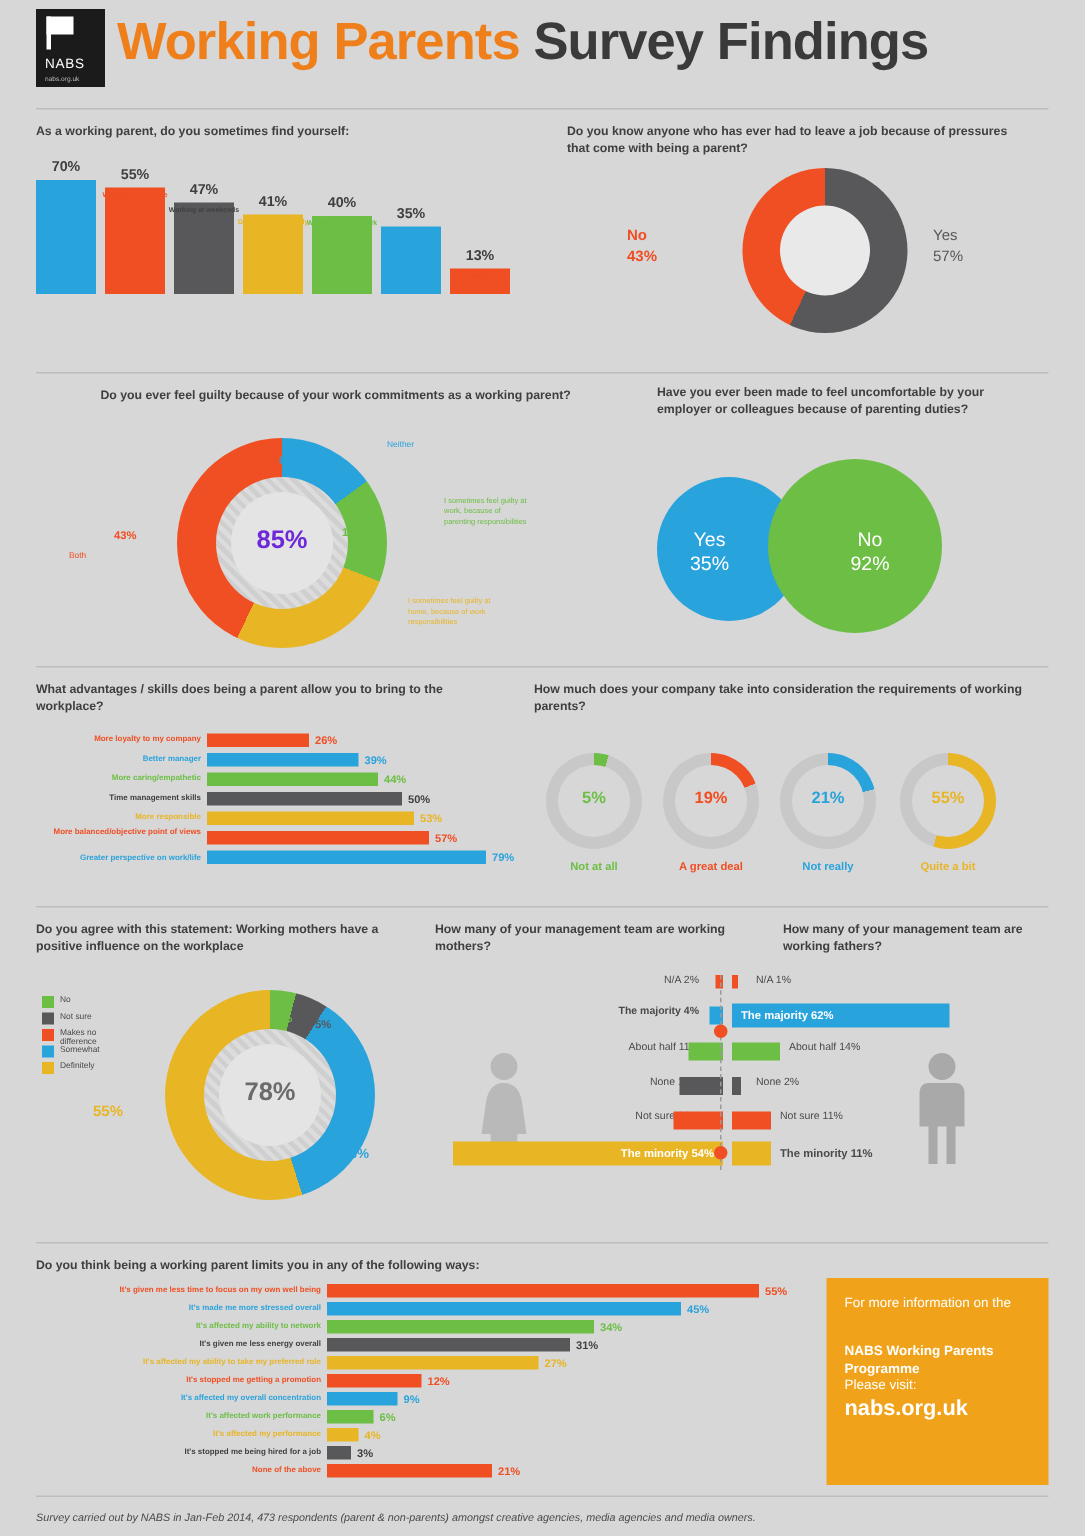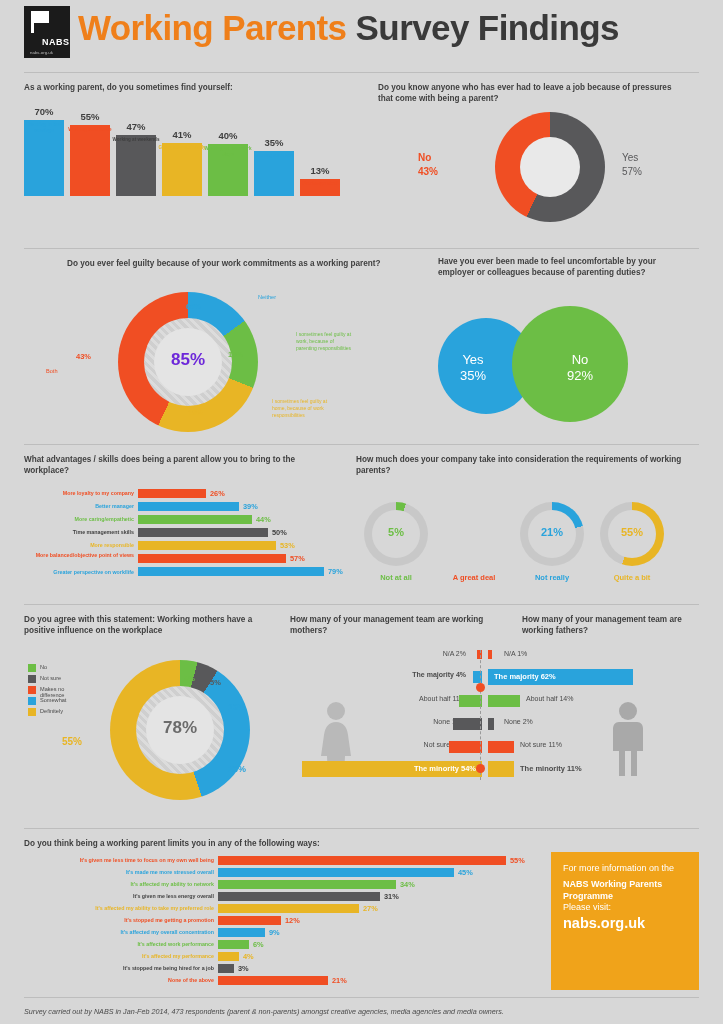--- a/index.html
+++ b/index.html
@@ -16,21 +16,21 @@
   .page { position: relative; width: 723px; height: 1024px; background: #d7d7d7; }
 
   
   .header { position: relative; height: 68px; }
   .logo {
     position: absolute; left: 24px; top: 6px; width: 46px; height: 52px;
     background: #1b1b1b; color: #fff;
   }
   .logo .flag { position:absolute; left:7px; top:5px; width:18px; height:12px; background:#fff;}
   .logo .flagpole { position:absolute; left:7px; top:5px; width:3px; height:22px; background:#fff;}
-  .logo .nabs { position:absolute; left:6px; bottom:11px; font-size:9px; font-weight:bold; letter-spacing:.5px;margin-left:12px;}
+  .logo .nabs { position:absolute; left:6px; bottom:11px; font-size:9px; font-weight:normal; letter-spacing:.5px;}
   .logo .url { position:absolute; left:6px; bottom:3px; font-size:4.4px; color:#bbb;}
   .title { position: absolute; left: 78px; top: 8px; font-size: 35px; font-weight: bold; letter-spacing: -0.6px;}
   .title .orange { color: #ef7f1a; }
   .title .dark { color: #3a3a3a; }
 
   .hr { position:absolute; left:24px; right:24px; height:1px; background:#bdbdbd;}
 
   .qtitle { font-size: 8.2px; font-weight: bold; color: #3f3f3f; line-height: 1.35; }
 
   
@@ -56,21 +56,21 @@
 
   .footer {
     position:absolute; left:24px; right:24px; bottom:8px; font-size:7.2px;
     color:#4a4a4a; font-style: italic;
   }
   .infobox {
     position:absolute; right:24px; bottom:34px; width:148px; height:138px;
     background:#f0a31a; color:#fff; padding:10px 12px;
   }
   .infobox .l1 { font-size:9px; line-height:1.35; }
-  .infobox .l2 { font-size:9px; font-weight:bold; line-height:1.35; margin-top:4px;}
+  .infobox .l2 { font-size:9px; font-weight:bold; line-height:1.35; margin-top:20px;}
   .infobox .l3 { font-size:9px; margin-top:0;}
   .infobox .l4 { font-size:14.5px; font-weight:bold; margin-top:3px;}
 
   .venn { position:absolute; border-radius:50%; }
 </style>
 </head>
 <body>
 
 <div class="page">
 
@@ -197,20 +197,25 @@
 
   <div class="blk qtitle" style="left:356px; top:454px; width:335px;">How much does your company take into consideration the requirements of working parents?</div>
 
   <div class="blk" style="left:364px; top:502px; width:64px; height:64px;">
     <div class="donut" style="left:0;top:0;width:64px;height:64px;background:conic-gradient(#6cbe45 0deg 18deg,#c8c8c8 18deg 360deg);"></div>
     <div class="donut-hole" style="left:8px;top:8px;width:48px;height:48px;"></div>
     <div style="position:absolute;left:8px;top:24px;width:48px;text-align:center;font-size:11px;font-weight:bold;color:#6cbe45;">5%</div>
   </div>
   <div class="blk" style="left:358px; top:573px; width:76px; text-align:center; font-size:7.5px; font-weight:bold; color:#6cbe45;">Not at all</div>
 
+  <div class="blk" style="left:442px; top:502px; width:64px; height:64px;">
+    <div class="donut" style="left:0;top:0;width:64px;height:64px;background:conic-gradient(#f04e23 0deg 68.4deg,#c8c8c8 68.4deg 360deg);"></div>
+    <div class="donut-hole" style="left:8px;top:8px;width:48px;height:48px;"></div>
+    <div style="position:absolute;left:8px;top:24px;width:48px;text-align:center;font-size:11px;font-weight:bold;color:#f04e23;">19%</div>
+  </div>
   <div class="blk" style="left:436px; top:573px; width:76px; text-align:center; font-size:7.5px; font-weight:bold; color:#f04e23;">A great deal</div>
 
   <div class="blk" style="left:520px; top:502px; width:64px; height:64px;">
     <div class="donut" style="left:0;top:0;width:64px;height:64px;background:conic-gradient(#29a3dc 0deg 75.6deg,#c8c8c8 75.6deg 360deg);"></div>
     <div class="donut-hole" style="left:8px;top:8px;width:48px;height:48px;"></div>
     <div style="position:absolute;left:8px;top:24px;width:48px;text-align:center;font-size:11px;font-weight:bold;color:#29a3dc;">21%</div>
   </div>
   <div class="blk" style="left:514px; top:573px; width:76px; text-align:center; font-size:7.5px; font-weight:bold; color:#29a3dc;">Not really</div>
 
   <div class="blk" style="left:600px; top:502px; width:64px; height:64px;">

